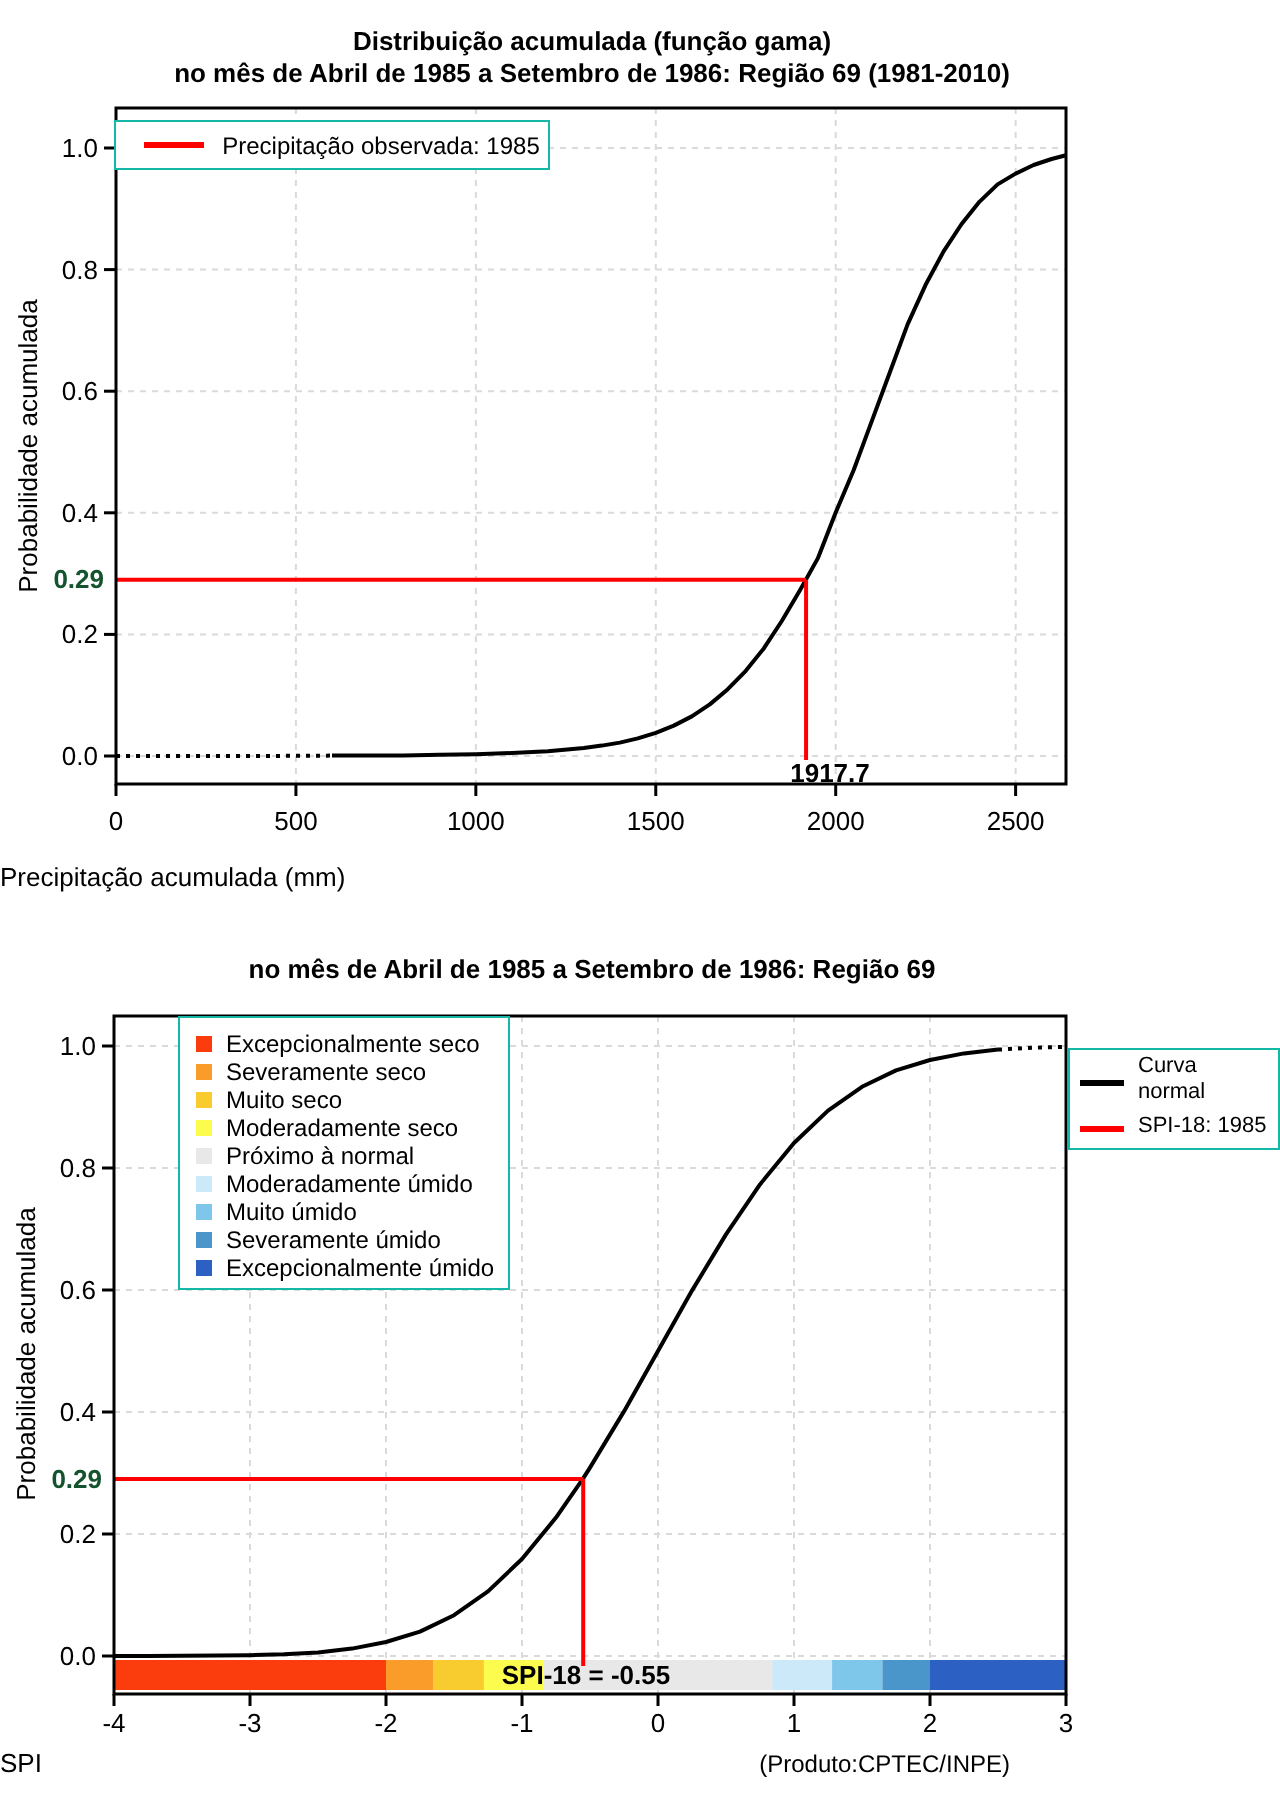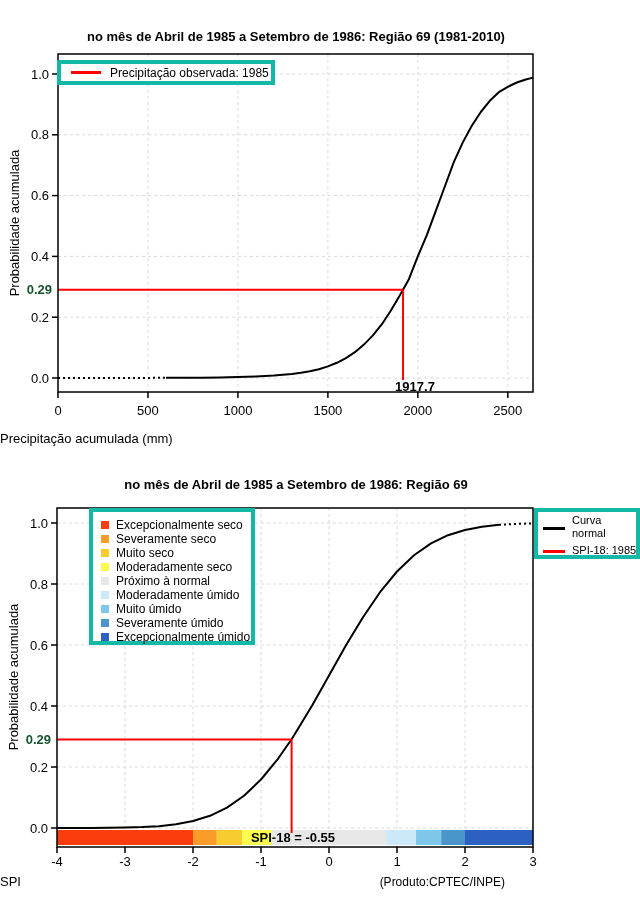--- a/index.html
+++ b/index.html
@@ -5,21 +5,21 @@
   html,body{margin:0;padding:0;background:#ffffff;}
   .page{position:relative;width:640px;height:900px;background:#ffffff;overflow:hidden;
         font-family:"Liberation Sans","DejaVu Sans",sans-serif;color:#000;}
   #plot{position:absolute;left:0;top:0;}
   svg text{font-family:"Liberation Sans","DejaVu Sans",sans-serif;font-size:13px;fill:#000;}
   .abs{position:absolute;}
   .chart-title{left:0;width:592px;text-align:center;font-weight:bold;font-size:13px;line-height:16px;white-space:nowrap;}
   .axis-label{font-size:13px;}
   .xlab{left:0;width:592px;text-align:left;}
   .ylab{white-space:nowrap;transform:translate(-50%,-50%) rotate(-90deg);}
-  .legend-box{border:4px solid #14b8a6;background:#ffffff;box-sizing:border-box;}
+  .legend-box{border:1px solid #14b8a6;background:#ffffff;box-sizing:border-box;justify-content:center;}
   .legend-simple{display:flex;align-items:center;padding-left:10px;}
   .line-swatch{display:inline-block;width:30px;height:3px;margin-right:9px;flex:0 0 auto;}
   .legend-simple span.txt{font-size:12px;white-space:nowrap;}
   .cat-legend{padding:6px 0 0 8px;}
   .cat-row{display:flex;align-items:center;height:14px;line-height:14px;}
   .cat-sq{display:inline-block;width:8px;height:8px;margin-right:7px;flex:0 0 auto;}
   .cat-lbl{font-size:12px;white-space:nowrap;}
   .prob-annot{font-weight:bold;font-size:13px;color:#14532d;text-align:right;line-height:14px;}
   .x-annot{font-weight:bold;font-size:13px;text-align:center;line-height:14px;}
   .bar-annot{font-weight:bold;font-size:13px;text-align:center;}
@@ -123,20 +123,21 @@
       <line x1="51" y1="706" x2="57" y2="706" stroke="#000" stroke-width="1.5"></line>
       <text x="48" y="710.5" text-anchor="end">0.4</text>
       <line x1="51" y1="645" x2="57" y2="645" stroke="#000" stroke-width="1.5"></line>
       <text x="48" y="649.5" text-anchor="end">0.6</text>
       <line x1="51" y1="584" x2="57" y2="584" stroke="#000" stroke-width="1.5"></line>
       <text x="48" y="588.5" text-anchor="end">0.8</text>
       <line x1="51" y1="523" x2="57" y2="523" stroke="#000" stroke-width="1.5"></line>
       <text x="48" y="527.5" text-anchor="end">1.0</text>
     </svg>
 
+  <div class="abs chart-title" style="top:13px;">Distribuição acumulada (função gama)</div>
   <div class="abs chart-title" style="top:29px;">no mês de Abril de 1985 a Setembro de 1986: Região 69 (1981-2010)</div>
 
   <div class="abs legend-box legend-simple" style="left:57px;top:60px;width:218px;height:25px;">
     <span class="line-swatch" style="background:#FF0000;"></span>
     <span class="txt">Precipitação observada: 1985</span>
   </div>
 
   <div class="abs ylab axis-label" style="left:14px;top:223px;">Probabilidade acumulada</div>
 
   <div class="abs prob-annot" style="left:14px;top:283px;width:38px;">0.29</div>
@@ -179,21 +180,21 @@
       <div class="cat-row">
         <span class="cat-sq" style="background: rgb(74, 149, 201);"></span>
         <span class="cat-lbl">Severamente úmido</span>
       </div>
       <div class="cat-row">
         <span class="cat-sq" style="background: rgb(45, 96, 195);"></span>
         <span class="cat-lbl">Excepcionalmente úmido</span>
       </div>
     </div>
 
-  <div class="abs legend-box lines-legend" style="left:534px;top:508px;width:106px;height:51px;">
+  <div class="abs legend-box lines-legend" style="left:534px;top:524px;width:106px;height:51px;">
     <span class="sw" style="top:15px;background:#000000;"></span>
     <span class="lbl" style="top:2px;">Curva</span>
     <span class="lbl" style="top:15px;">normal</span>
     <span class="sw" style="top:38px;background:#FF0000;"></span>
     <span class="lbl" style="top:32px;">SPI-18: 1985</span>
   </div>
 
   <div class="abs ylab axis-label" style="left:13px;top:677px;">Probabilidade acumulada</div>
 
   <div class="abs prob-annot" style="left:13px;top:733px;width:38px;">0.29</div>

